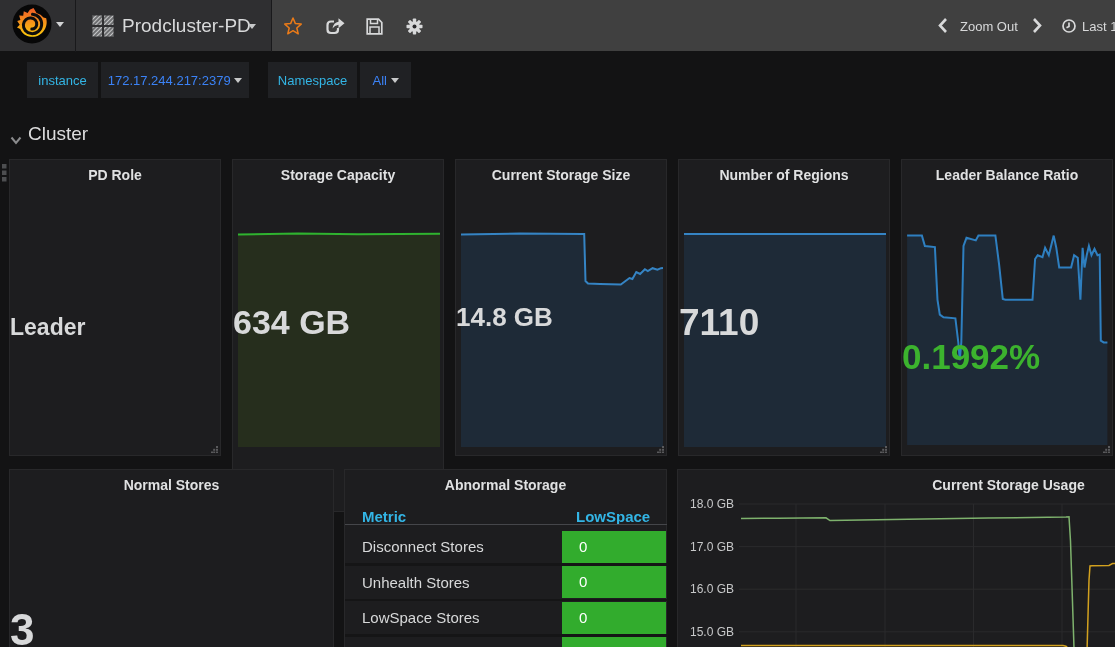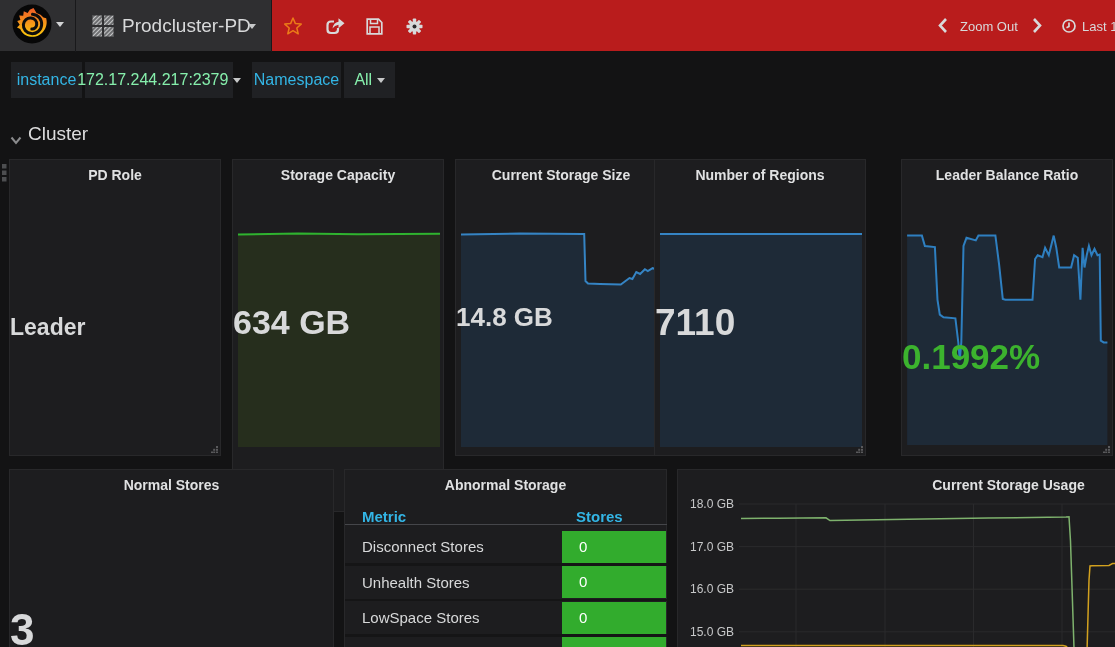--- a/index.html
+++ b/index.html
@@ -1,30 +1,30 @@
 <!DOCTYPE html>
 <html><head>
 <meta charset="utf-8">
 <style>
   * { margin:0; padding:0; box-sizing:border-box; }
   html,body { width:1115px; height:647px; overflow:hidden; background:#131314; }
   body { font-family:"Liberation Sans", sans-serif; position:relative; }
   .abs { position:absolute; }
 
   
-  #navbar { position:absolute; left:0; top:0; width:1115px; height:51px; background:#b91c1c; }
+  #navbar { position:absolute; left:0; top:0; width:1115px; height:51px; background:#404040; }
   #navleft { position:absolute; left:0; top:0; width:271px; height:51px; background:#2f2f31; }
   .nav-divider { position:absolute; top:0; width:1px; height:52px; background:#19191b; }
   #navtitle { position:absolute; left:122px; top:15px; font-size:19px; color:#d8d9da; }
   .caret { display:inline-block; width:0; height:0; border-left:4px solid transparent; border-right:4px solid transparent; border-top:5px solid #c7c8c9; }
   .zoomtxt { position:absolute; top:19px; font-size:13px; color:#d8d9da; }
 
   
-  .varbox { position:absolute; top:62px; height:36px; background:#202124; color:#33b5e5; font-size:16px; display:flex; align-items:center; justify-content:center; }
-  .varval { color:#86efac; }
+  .varbox { position:absolute; top:62px; height:36px; background:#202124; color:#33b5e5; font-size:13px; display:flex; align-items:center; justify-content:center;margin-left:16px; }
+  .varval { color:#3b82f6; }
 
   
   #rowtitle { position:absolute; left:28px; top:123px; font-size:19px; color:#dcdcdd; font-weight:400; }
 
   
   .panel { position:absolute; background:#1d1d1f; border:1px solid #28282a; }
   .ptitle { position:absolute; top:7px; left:0; width:100%; text-align:center; font-size:14px; font-weight:bold; color:#e0e1e2; }
   .bigval { position:absolute; width:100%; text-align:left; font-weight:bold; color:#d8d9da; }
   .handle { position:absolute; right:2px; bottom:2px; width:7px; height:7px; }
   .tlbl { position:absolute; left:17px; font-size:15px; color:#d8d9da; }
@@ -171,21 +171,21 @@
         <rect x="5" y="0" width="2" height="2"></rect>
         <rect x="5" y="2.8" width="2" height="2"></rect>
         <rect x="2.2" y="2.8" width="2" height="2"></rect>
         <rect x="5" y="5.5" width="2" height="2"></rect>
         <rect x="2.2" y="5.5" width="2" height="2"></rect>
         <rect x="0" y="5.5" width="2" height="2"></rect>
       </g>
     </svg>
   </div>
 
-  <div class="panel" id="p4" style="left:654px; top:159px; width:212px; height:297px;">
+  <div class="panel" id="p4" style="left:678px; top:159px; width:212px; height:297px;">
     <div class="ptitle">Number of Regions</div>
     <svg class="abs" style="left:5px; top:70px" width="202" height="217" viewBox="0 0 202 217">
       <path d="M0,4 L202,4 L202,217 L0,217 Z" fill="#1e2a37"></path>
       <path d="M0,4 L202,4" fill="none" stroke="#3584c4" stroke-width="2"></path>
     </svg>
     <div class="bigval" style="top:141.5px; font-size:37px;">7110</div>
     <svg class="handle" viewBox="0 0 7 7">
       <g fill="#5a5a5c">
         <rect x="5" y="0" width="2" height="2"></rect>
         <rect x="5" y="2.8" width="2" height="2"></rect>
@@ -217,21 +217,21 @@
   </div>
 
   <div class="panel" style="left:9px; top:469px; width:325px; height:297px;">
     <div class="ptitle">Normal Stores</div>
     <div class="bigval" style="top:135px; font-size:44px;">3</div>
   </div>
 
   <div class="panel" style="left:344px; top:469px; width:323px; height:297px;">
     <div class="ptitle">Abnormal Storage</div>
     <span class="abs" style="left:17px; top:38px; font-size:15px; font-weight:bold; color:#33b5e5;">Metric</span>
-    <span class="abs" style="left:231px; top:38px; font-size:15px; font-weight:bold; color:#33b5e5;">Stores</span>
+    <span class="abs" style="left:231px; top:38px; font-size:15px; font-weight:bold; color:#33b5e5;">LowSpace</span>
     <div class="abs" style="left:0; top:54px; width:322px; height:1px; background:#45464a;"></div>
     <div class="tlbl" style="top:68px;">Disconnect Stores</div>
     <div class="tlbl" style="top:103.5px;">Unhealth Stores</div>
     <div class="tlbl" style="top:139px;">LowSpace Stores</div>
     <div class="tlbl" style="top:174.5px;">Tombstone Stores</div>
     <div class="tcell" style="top:60.5px;">0</div>
     <div class="tcell" style="top:96px;">0</div>
     <div class="tcell" style="top:131.5px;">0</div>
     <div class="tcell" style="top:167px;">0</div>
     <div class="tdiv" style="top:93px;"></div>

